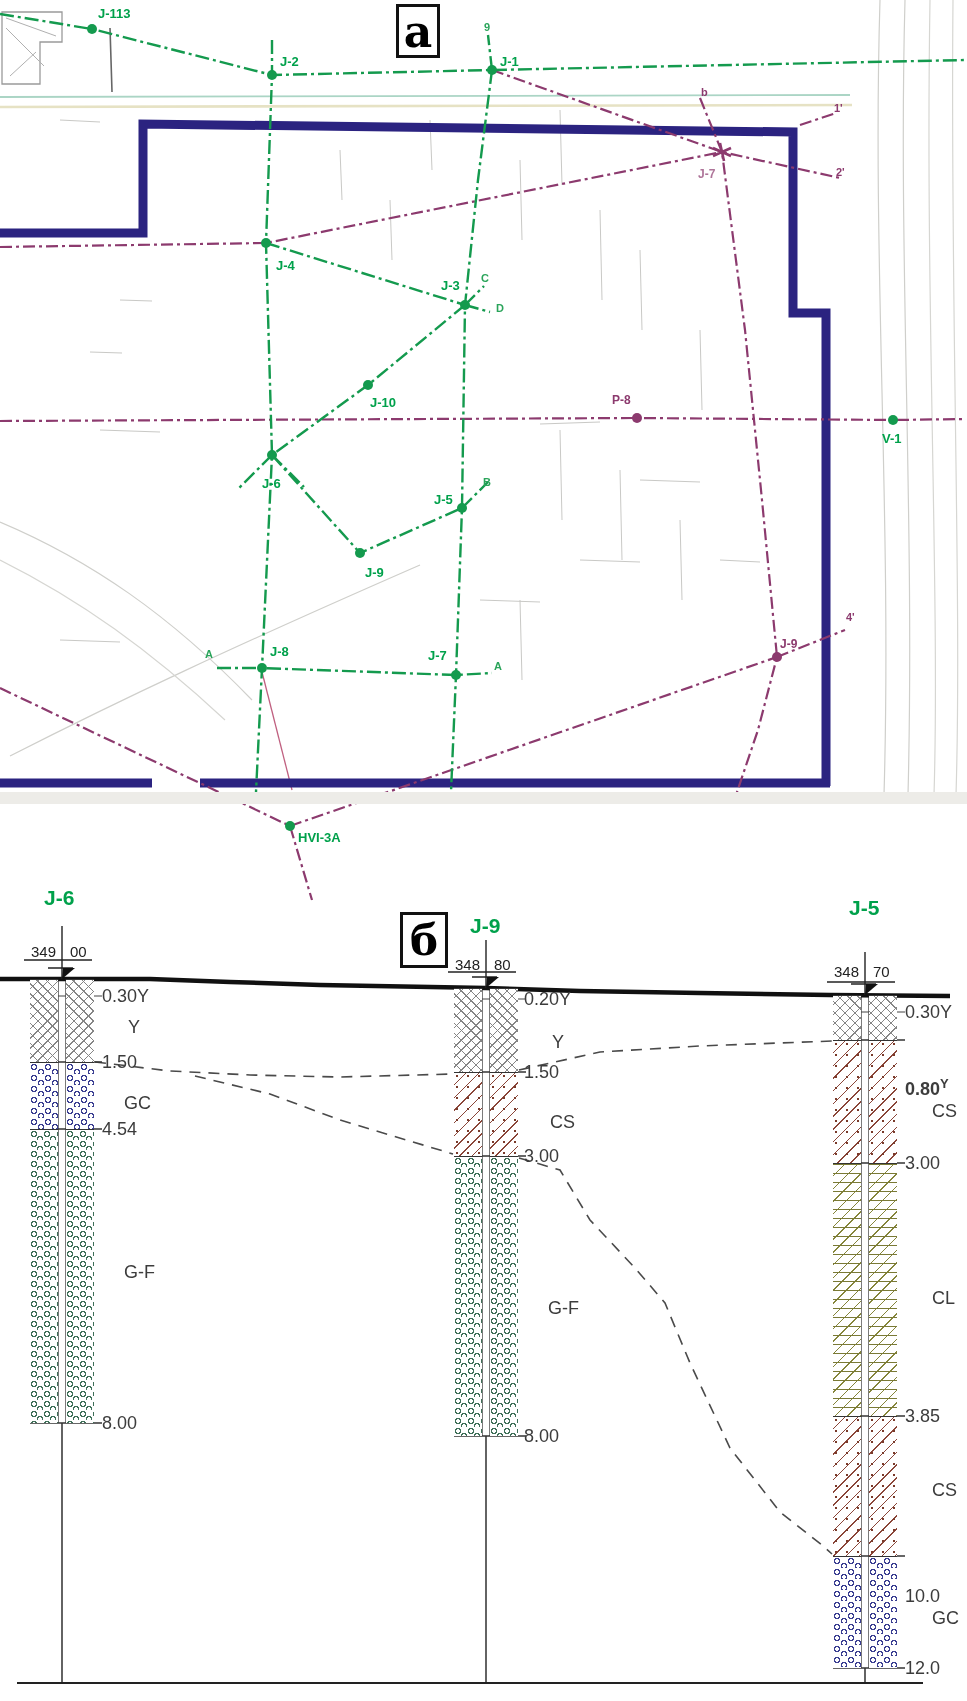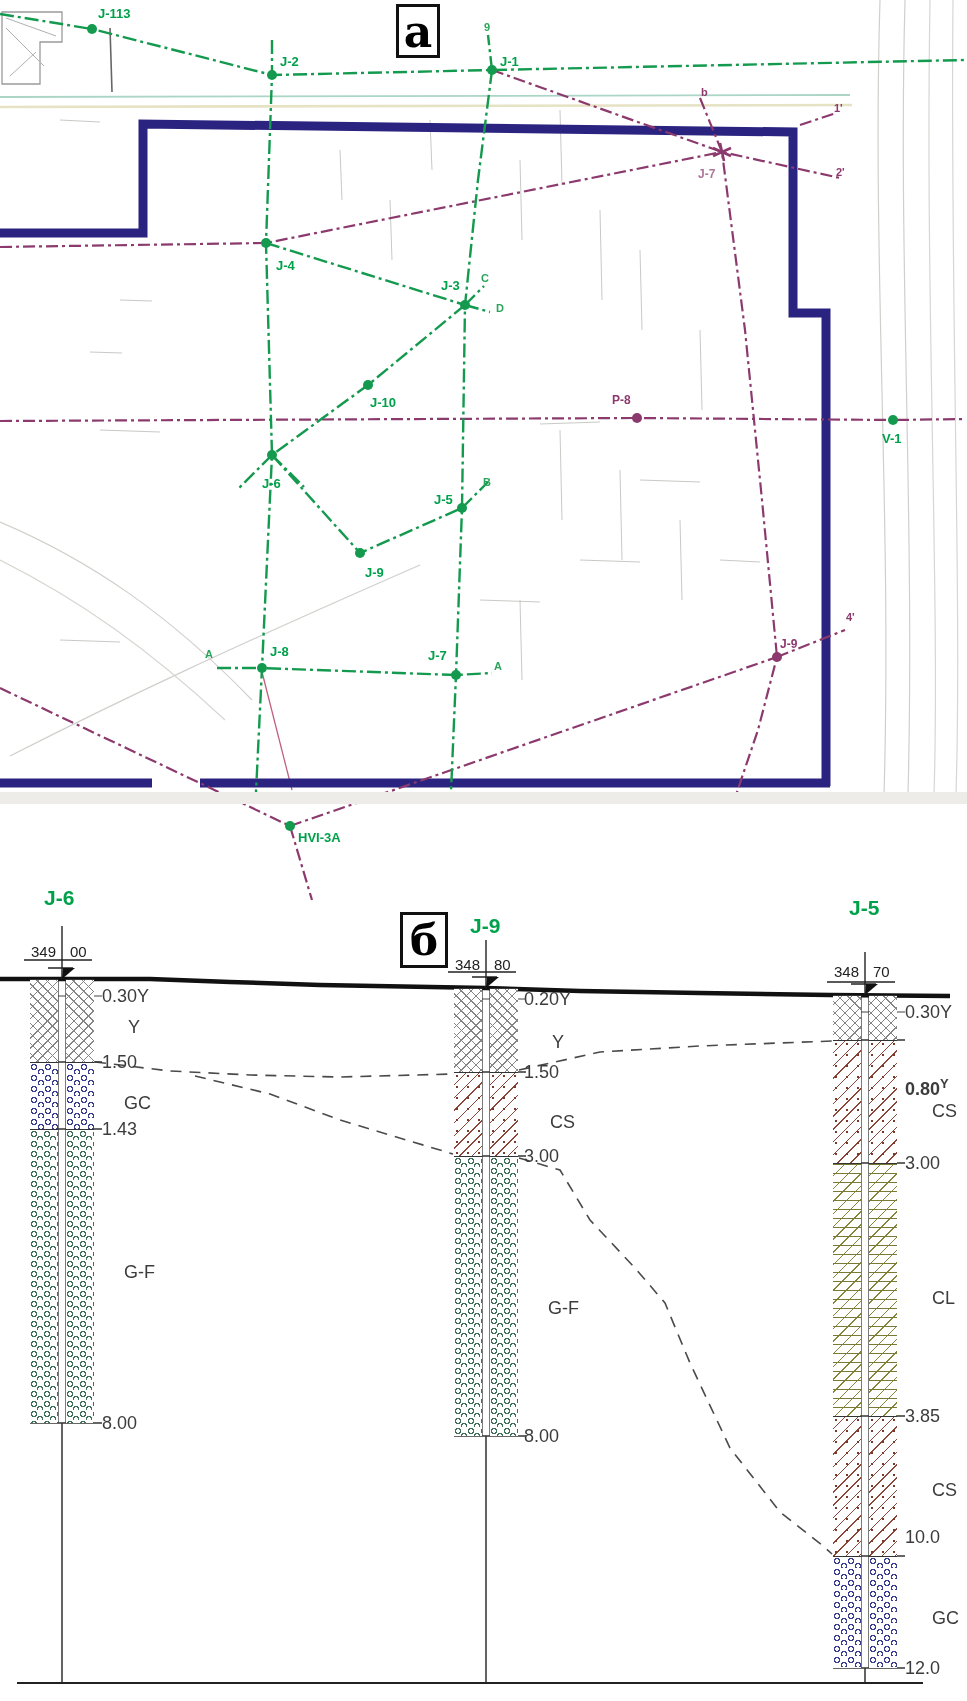--- a/index.html
+++ b/index.html
@@ -182,21 +182,21 @@
   <div id="overlay">
       <div class="soil soil-Y" style="left: 30px; top: 979px; width: 28px; height: 83px;"></div>
       <div class="soil soil-Y" style="left: 66px; top: 979px; width: 28px; height: 83px;"></div>
       <div class="soil soil-GC" style="left: 30px; top: 1062px; width: 28px; height: 67px;"></div>
       <div class="soil soil-GC" style="left: 66px; top: 1062px; width: 28px; height: 67px;"></div>
       <div class="soil soil-GF" style="left: 30px; top: 1129px; width: 28px; height: 294px;"></div>
       <div class="soil soil-GF" style="left: 66px; top: 1129px; width: 28px; height: 294px;"></div>
       <div class="bh-name" style="left: 44px; top: 886px;">J-6</div>
       <div class="lbl" style="left: 102px; top: 996px;">0.30Y</div>
       <div class="lbl" style="left: 102px; top: 1062px;">1.50</div>
-      <div class="lbl" style="left: 102px; top: 1129px;">1.43</div>
+      <div class="lbl" style="left: 102px; top: 1129px;">4.54</div>
       <div class="lbl" style="left: 102px; top: 1423px;">8.00</div>
       <div class="code-lbl" style="left: 128px; top: 1027px;">Y</div>
       <div class="code-lbl" style="left: 124px; top: 1103px;">GC</div>
       <div class="code-lbl" style="left: 124px; top: 1272px;">G-F</div>
       <div class="soil soil-Y" style="left: 454px; top: 988px; width: 28px; height: 84px;"></div>
       <div class="soil soil-Y" style="left: 490px; top: 988px; width: 28px; height: 84px;"></div>
       <div class="soil soil-CS" style="left: 454px; top: 1072px; width: 28px; height: 84px;"></div>
       <div class="soil soil-CS" style="left: 490px; top: 1072px; width: 28px; height: 84px;"></div>
       <div class="soil soil-GF" style="left: 454px; top: 1156px; width: 28px; height: 280px;"></div>
       <div class="soil soil-GF" style="left: 490px; top: 1156px; width: 28px; height: 280px;"></div>
@@ -216,20 +216,20 @@
       <div class="soil soil-CL" style="left: 869px; top: 1163px; width: 28px; height: 253px;"></div>
       <div class="soil soil-CS" style="left: 833px; top: 1416px; width: 28px; height: 140px;"></div>
       <div class="soil soil-CS" style="left: 869px; top: 1416px; width: 28px; height: 140px;"></div>
       <div class="soil soil-GC" style="left: 833px; top: 1556px; width: 28px; height: 112px;"></div>
       <div class="soil soil-GC" style="left: 869px; top: 1556px; width: 28px; height: 112px;"></div>
       <div class="bh-name" style="left: 849px; top: 896px;">J-5</div>
       <div class="lbl" style="left: 905px; top: 1012px;">0.30Y</div>
       <div class="lbl" style="left: 905px; top: 1088px; font-weight: bold;">0.80<sup>Y</sup></div>
       <div class="lbl" style="left: 905px; top: 1163px;">3.00</div>
       <div class="lbl" style="left: 905px; top: 1416px;">3.85</div>
-      <div class="lbl" style="left: 905px; top: 1537px;">10.0</div>
+      <div class="lbl" style="left: 905px; top: 1596px;">10.0</div>
       <div class="lbl" style="left: 905px; top: 1668px;">12.0</div>
       <div class="code-lbl" style="left: 932px; top: 1111px;">CS</div>
       <div class="code-lbl" style="left: 932px; top: 1298px;">CL</div>
       <div class="code-lbl" style="left: 932px; top: 1490px;">CS</div>
       <div class="code-lbl" style="left: 932px; top: 1618px;">GC</div>
     </div>
 </div>
 
 </body></html>

